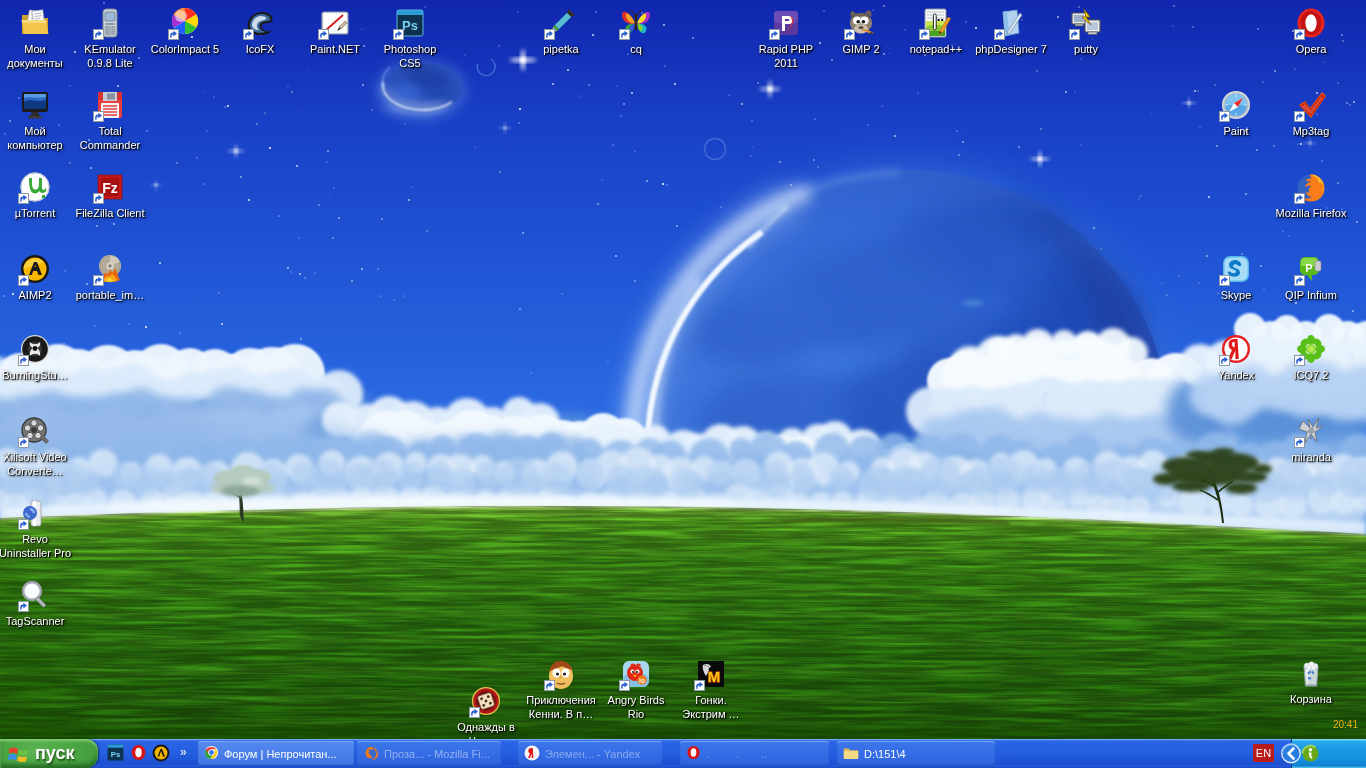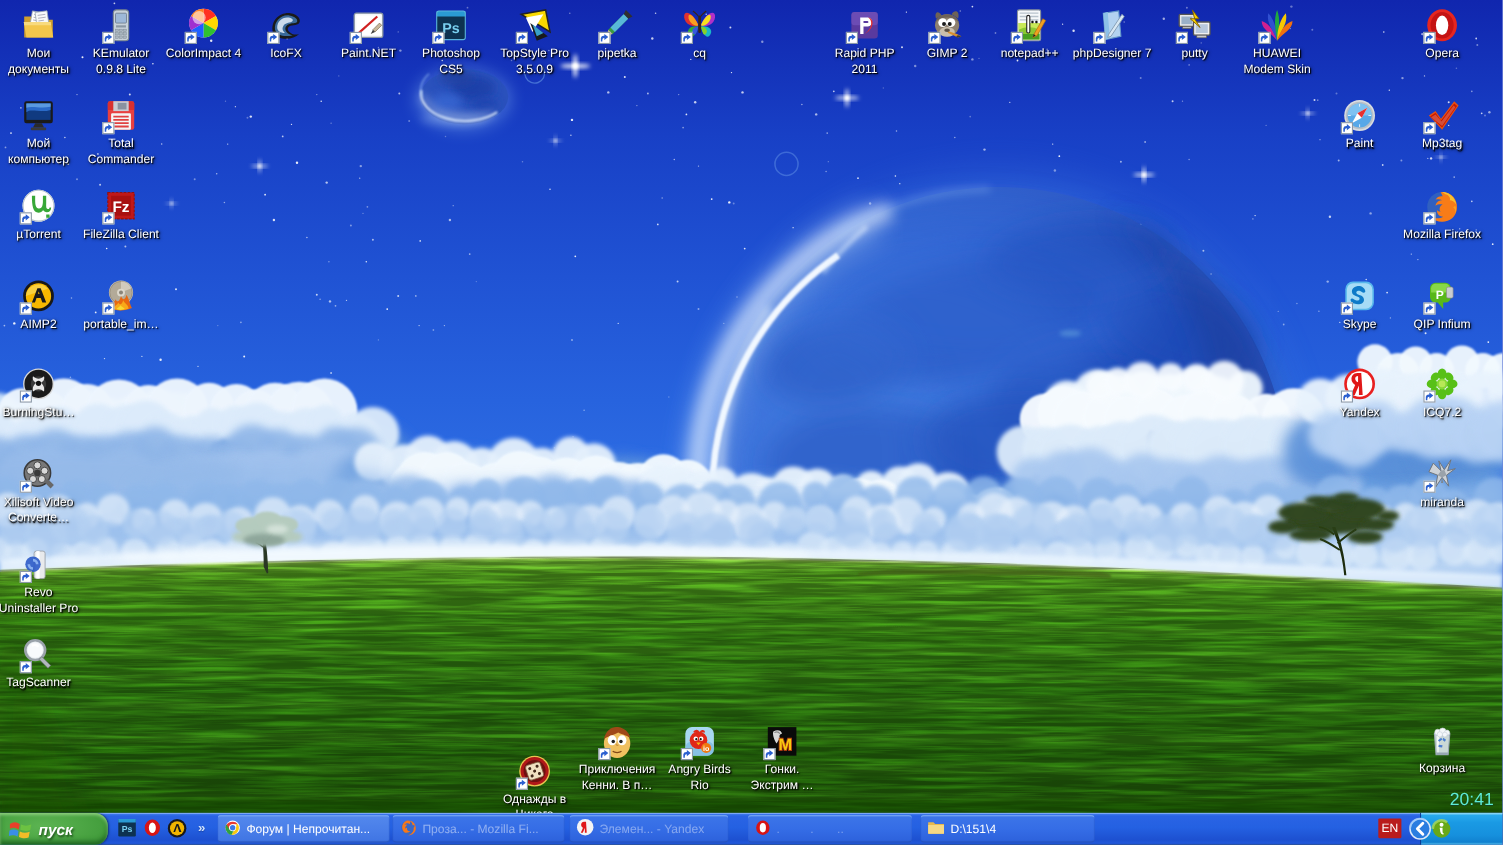--- a/index.html
+++ b/index.html
@@ -10,27 +10,27 @@
 .di{position:absolute;width:80px;display:flex;flex-direction:column;align-items:center;z-index:5}
 .ic{width:34px;height:34px;position:relative;display:flex;align-items:center;justify-content:center}
 .ic svg{display:block}
 .lb{margin-top:2px;font-size:11px;line-height:14px;color:#fff;text-align:center;text-shadow:1px 1px 1px #000,1px 1px 3px #000;white-space:pre-line}
 .sc{position:absolute;left:0;bottom:0;width:11px;height:11px;background:#fff;border:1px solid #8a98a8;display:flex;align-items:center;justify-content:center}
 
 #tb{position:absolute;left:0;top:739px;width:1366px;height:29px;background:linear-gradient(180deg,#5c94f2 0%,#3a77ea 4%,#2a63e4 10%,#2461e2 45%,#1d50d0 85%,#2158da 95%,#1a46be 100%);z-index:20}
 #tb::before{content:"";position:absolute;left:0;top:0;width:100%;height:1px;background:#7aa6f4}
 #start{position:absolute;left:0;top:0;width:98px;height:29px;border-radius:0 12px 12px 0;background:radial-gradient(ellipse 120% 160% at 40% 42%,#5cb452 0%,#459f3e 45%,#38922f 65%,#2a7c2a 100%);box-shadow:inset 0 2px 3px #8ecf7e,inset 0 -3px 5px #1c6220,1px 0 2px rgba(0,0,0,.5);display:flex;align-items:center}
 #start .flag{margin-left:8px}
-#start .txt{color:#fff;font-size:14px;font-weight:bold;font-style:italic;margin-left:5px;text-shadow:1px 2px 2px rgba(0,30,0,.65);letter-spacing:0px}
+#start .txt{color:#fff;font-size:18px;font-weight:bold;margin-left:5px;text-shadow:1px 2px 2px rgba(0,30,0,.65);letter-spacing:0px}
 .ql{position:absolute;top:745px;z-index:21}
 .tbtn{position:absolute;top:741px;height:25px;background:linear-gradient(180deg,#5187ee 0%,#3b74e8 8%,#356de6 50%,#2e63dd 90%,#2a5cd5 100%);border-radius:3px;box-shadow:inset 0 1px 0 #6fa0f2,inset 0 -1px 1px #2450b8;display:flex;align-items:center;color:#fff;font-size:11px;z-index:21;overflow:hidden}
 .tbtn .ti{margin:0 5px 0 6px;flex:0 0 auto}
 .tbtn .tt{white-space:nowrap;overflow:hidden}
 #tray{position:absolute;right:0;top:739px;width:74px;height:29px;background:linear-gradient(180deg,#9de0f9 0%,#28aaec 8%,#1a9ae4 30%,#1690dd 70%,#1181cf 92%,#5cc7f2 100%);box-shadow:-1px 0 0 #0a3a8c;z-index:21;display:flex;align-items:center}
-#clock{position:absolute;right:8px;top:719px;color:#5eead4;font-size:16px;z-index:23;text-shadow:0 1px 1px rgba(0,40,90,.4)}
+#clock{position:absolute;right:8px;top:719px;color:#eab308;font-size:10px;z-index:23;text-shadow:0 1px 1px rgba(0,40,90,.4)}
 #en{position:absolute;left:1253px;top:744px;width:21px;height:18px;background:#b91c1c;color:#fff;font-size:11px;display:flex;align-items:center;justify-content:center;z-index:22;border-radius:1px}
 </style>
 </head>
 <body>
 <div id="desk">
 <svg id="wall" width="1366" height="768" viewBox="0 0 1366 768">
 <defs>
 <linearGradient id="sky" x1="0" y1="0" x2="0" y2="1">
  <stop offset="0" stop-color="#1026ae"></stop>
  <stop offset=".22" stop-color="#1840c6"></stop>
@@ -1118,21 +1118,21 @@
           <path d="M16,14 L4.7,20.5 A13,13 0 0 1 4.7,7.5 Z" fill="#a030d0"></path>
           <path d="M16,14 L4.7,7.5 A13,13 0 0 1 16,1 Z" fill="#ff8020"></path>
           <circle cx="12" cy="9" r="6" fill="#fff" opacity=".55"></circle>
         </svg>
         <span class="sc">
           <svg width="9" height="9" viewBox="0 0 9 9">
             <path d="M1.2,7.8 L1.2,4.6 Q1.6,2.4 4.4,2.6 L4.4,0.8 L8,3.6 L4.4,6.4 L4.4,4.6 Q2.6,4.4 2.6,6.2 L2.6,7.8 Z" fill="#2a5fd0"></path>
           </svg>
         </span>
       </span>
-      <span class="lb">ColorImpact 4</span>
+      <span class="lb">ColorImpact 5</span>
     </div>
 <div class="di" style="left:220px;top:6px">
       <span class="ic">
         <svg width="32" height="32" viewBox="0 0 32 32">
           <path d="M4,22 C2,12 10,4 20,5 C27,6 30,11 28,14 C26,17 20,15 18,18 C16,21 22,26 28,24 C22,30 8,30 4,22 Z" fill="#1a1a1a"></path>
           <path d="M6,20 C5,13 11,6 19,7 C25,8 27,11 26,13 C24,15 19,13 16,17 C14,20 17,24 22,25 C14,27 8,25 6,20 Z" fill="#3a6a9a"></path>
           <path d="M8,18 C8,13 12,9 17,9 C21,9 23,11 22,12 C20,14 16,13 14,16 C12,19 13,21 15,23 C11,23 8,21 8,18 Z" fill="#cddcec"></path>
         </svg>
         <span class="sc">
           <svg width="9" height="9" viewBox="0 0 9 9">
@@ -1167,36 +1167,20 @@
           <rect x="3" y="3" width="26" height="26" rx="2" fill="none" stroke="#5ab4dc" stroke-width="1"></rect>
           <text x="16" y="23" font-family="Liberation Sans" font-size="13" font-weight="bold" fill="#7ad0f0" text-anchor="middle">Ps</text>
         </svg>
         <span class="sc">
           <svg width="9" height="9" viewBox="0 0 9 9">
             <path d="M1.2,7.8 L1.2,4.6 Q1.6,2.4 4.4,2.6 L4.4,0.8 L8,3.6 L4.4,6.4 L4.4,4.6 Q2.6,4.4 2.6,6.2 L2.6,7.8 Z" fill="#2a5fd0"></path>
           </svg>
         </span>
       </span>
       <span class="lb">Photoshop<br>CS5</span>
-    </div>
-<div class="di" style="left:446px;top:6px">
-      <span class="ic">
-        <svg width="32" height="32" viewBox="0 0 32 32">
-          <path d="M4,6 L26,2 L30,22 Z" fill="#f8d800" stroke="#222" stroke-width="1.4"></path>
-          <path d="M8,9 L24,6 L14,22 Z" fill="#fff"></path>
-          <path d="M12,14 L28,26 L18,30 Z" fill="#1a1a1a"></path>
-          <path d="M14,15 L24,23 L18,26 Z" fill="#38a0c8"></path>
-        </svg>
-        <span class="sc">
-          <svg width="9" height="9" viewBox="0 0 9 9">
-            <path d="M1.2,7.8 L1.2,4.6 Q1.6,2.4 4.4,2.6 L4.4,0.8 L8,3.6 L4.4,6.4 L4.4,4.6 Q2.6,4.4 2.6,6.2 L2.6,7.8 Z" fill="#2a5fd0"></path>
-          </svg>
-        </span>
-      </span>
-      <span class="lb">TopStyle Pro<br>3.5.0.9</span>
     </div>
 <div class="di" style="left:521px;top:6px">
       <span class="ic">
         <svg width="32" height="32" viewBox="0 0 32 32">
           <path d="M24,2 l6,6 l-4,2 l-4,-4 z" fill="#303030"></path>
           <path d="M22,6 l4,4 L12,24 l-5,1 l1,-5 Z" fill="#3a9a40"></path>
           <path d="M22,6 l4,4 L14,22 l-4,-4 Z" fill="#58b8d8"></path>
           <path d="M7,25 l5,-1 l-4,-4 z" fill="#c8b088"></path>
         </svg>
         <span class="sc">
@@ -1319,39 +1303,20 @@
           <rect x="18" y="25" width="9" height="2.4" fill="#ccc" stroke="#555" stroke-width=".6"></rect>
           <path d="M14,2 L20,10 L16,10 L21,18 L12,10 L16,10 Z" fill="#f8d000" stroke="#806000" stroke-width=".8"></path>
         </svg>
         <span class="sc">
           <svg width="9" height="9" viewBox="0 0 9 9">
             <path d="M1.2,7.8 L1.2,4.6 Q1.6,2.4 4.4,2.6 L4.4,0.8 L8,3.6 L4.4,6.4 L4.4,4.6 Q2.6,4.4 2.6,6.2 L2.6,7.8 Z" fill="#2a5fd0"></path>
           </svg>
         </span>
       </span>
       <span class="lb">putty</span>
-    </div>
-<div class="di" style="left:1121px;top:6px">
-      <span class="ic">
-        <svg width="32" height="32" viewBox="0 0 32 32">
-          <g stroke-width="0">
-            <path d="M16,30 C10,22 2,20 2,12 C8,14 13,20 16,30Z" fill="#d02090"></path>
-            <path d="M16,30 C12,20 6,14 8,5 C13,10 16,20 16,30Z" fill="#3050d0"></path>
-            <path d="M16,30 C14,18 13,10 16,2 C19,10 18,18 16,30Z" fill="#20a840"></path>
-            <path d="M16,30 C20,20 26,14 24,5 C19,10 16,20 16,30Z" fill="#f8c800"></path>
-            <path d="M16,30 C22,22 30,20 30,12 C24,14 19,20 16,30Z" fill="#f07010"></path>
-          </g>
-        </svg>
-        <span class="sc">
-          <svg width="9" height="9" viewBox="0 0 9 9">
-            <path d="M1.2,7.8 L1.2,4.6 Q1.6,2.4 4.4,2.6 L4.4,0.8 L8,3.6 L4.4,6.4 L4.4,4.6 Q2.6,4.4 2.6,6.2 L2.6,7.8 Z" fill="#2a5fd0"></path>
-          </svg>
-        </span>
-      </span>
-      <span class="lb">HUAWEI<br>Modem Skin</span>
     </div>
 <div class="di" style="left:1271px;top:6px">
       <span class="ic">
         <svg width="32" height="32" viewBox="0 0 32 32">
           <ellipse cx="16" cy="16" rx="13.5" ry="14.5" fill="#e6261f"></ellipse>
           <ellipse cx="16" cy="16" rx="10.5" ry="12" fill="#c41313"></ellipse>
           <ellipse cx="16" cy="16" rx="5.6" ry="8.8" fill="#fff"></ellipse>
         </svg>
         <span class="sc">
           <svg width="9" height="9" viewBox="0 0 9 9">
@@ -1807,21 +1772,21 @@
 <span class="ti"><svg width="15" height="15" viewBox="0 0 32 32">
           <circle cx="16" cy="16" r="14" fill="#fff"></circle>
           <path d="M16,16 m-14,0 a14,14 0 0 1 24.2,-7 L16,9 a7,7 0 0 0 -6.1,10.5 Z" fill="#e83a30"></path>
           <path d="M26.2,9 a14,14 0 0 1 -12.6,20.9 L19.5,19 a7,7 0 0 0 2.6,-10 Z" fill="#f8c810"></path>
           <path d="M13.6,29.9 A14,14 0 0 1 2,16 a14,14 0 0 1 1.9,-7 L9.9,19.5 a7,7 0 0 0 9.6,-0.5 Z" fill="#30a040"></path>
           <circle cx="16" cy="16" r="6.6" fill="#fff"></circle>
           <circle cx="16" cy="16" r="5.2" fill="#3a78e8"></circle>
         </svg></span>
 <span class="tt">Форум | Непрочитан...</span>
 </div>
-<div class="tbtn" style="left:357px;width:156px">
+<div class="tbtn" style="left:357px;width:144px">
 <span class="ti"><svg width="16" height="16" viewBox="0 0 32 32">
           <circle cx="16" cy="17" r="13" fill="#3868c8"></circle>
           <path d="M16,4 C24,4 30,10 30,18 C30,25 24,31 16,31 C24,28 27,22 26,17 C28,16 28,13 27,11 C26,13 25,13 24,12 C24,9 22,6 19,5 C20,7 20,9 19,10 C16,8 11,9 9,12 C11,11 13,11 14,12 C12,14 10,16 11,19 C12,17 13,17 14,17 C13,22 17,24 20,23 C18,26 13,27 9,25 C4,20 4,12 9,7 C11,5 13,4 16,4 Z" fill="#f87818"></path>
         </svg></span>
 <span class="tt" style="opacity:.45">Проза... - Mozilla Fi...</span>
 </div>
 <div class="tbtn" style="left:518px;width:144px">
 <span class="ti"><svg width="16" height="16" viewBox="0 0 32 32">
           <circle cx="16" cy="16" r="15" fill="#f4f4f4"></circle>
           <path d="M17.5,6 h-3.4 C10,6 8.6,9 8.6,11.4 C8.6,14 9.8,15.6 12,17 L8,26 h3.6 l3.8,-8.6 l0,8.6 h3.4 Z" fill="#e01818"></path>

